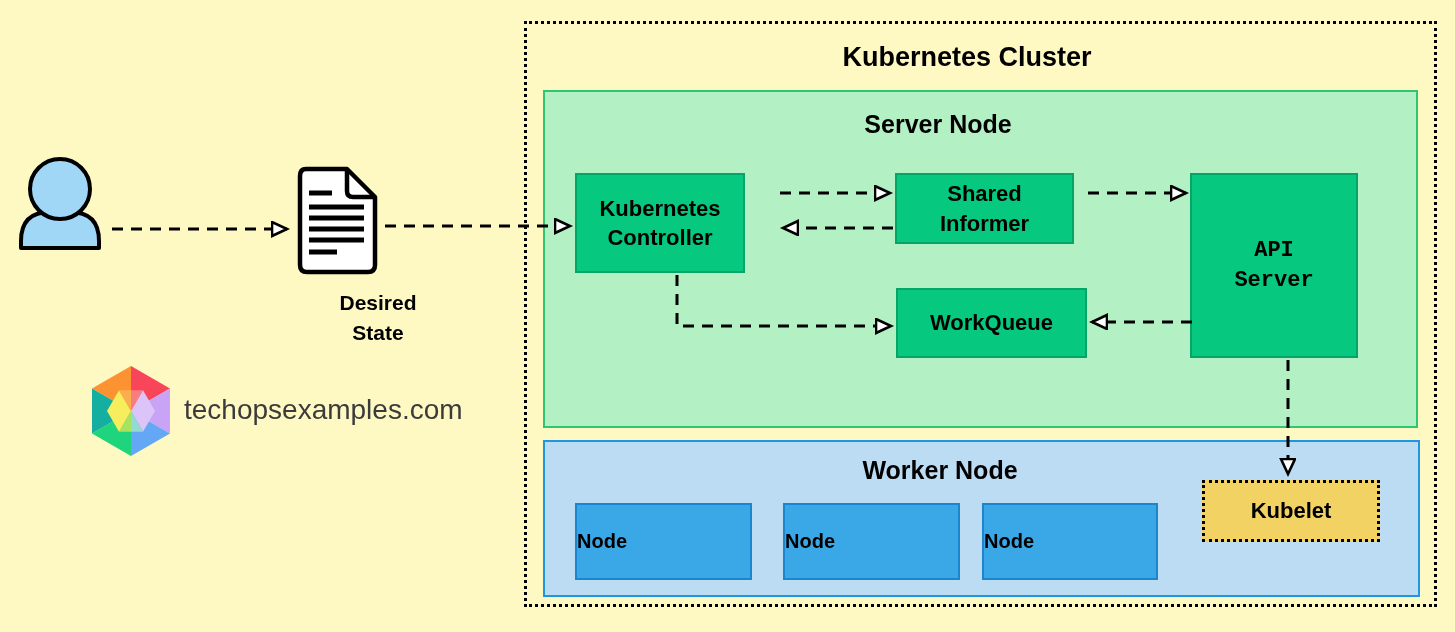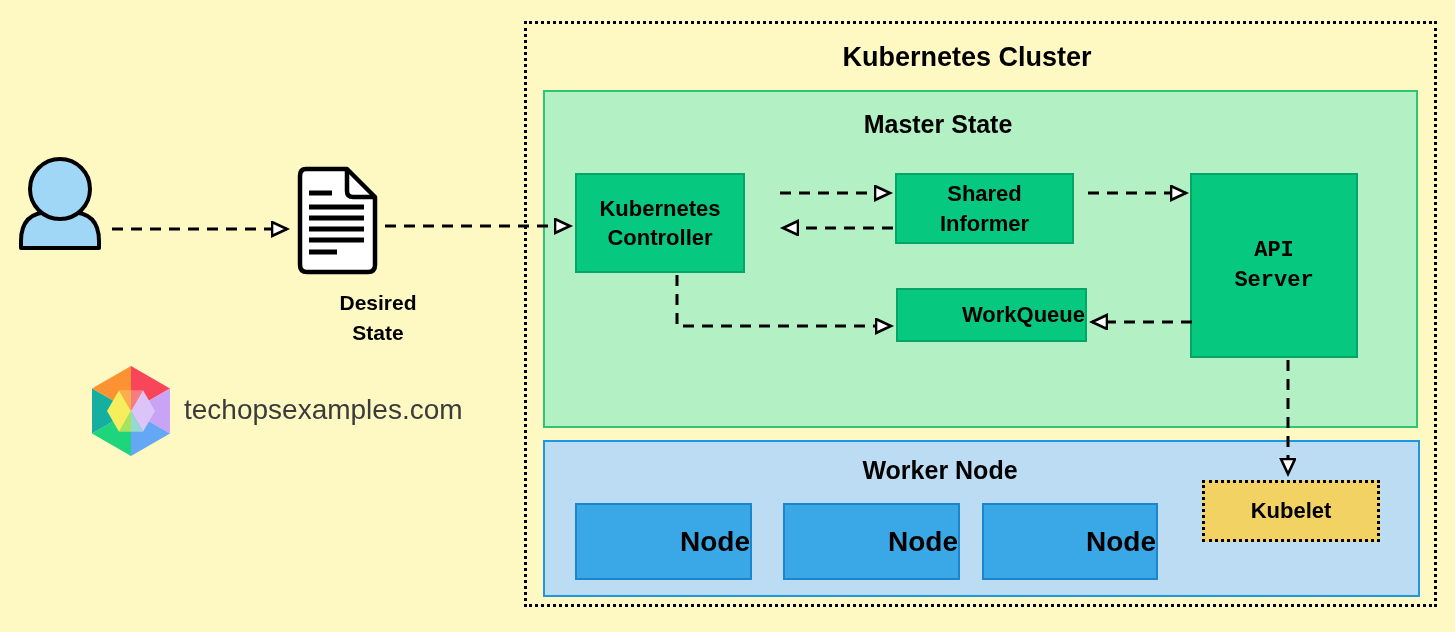--- a/index.html
+++ b/index.html
@@ -42,39 +42,39 @@
   
   .component {
     background: #06c97f;
     border: 2px solid #05a468;
     display: flex; align-items: center; justify-content: center;
     font-size: 22px; font-weight: bold; color: #000;
     text-align: center; white-space: pre-line; line-height: 1.32;
   }
   .comp-kc  { left: 575px; top: 173px; width: 170px; height: 100px; }
   .comp-si  { left: 895px; top: 173px; width: 179px; height: 71px;  }
-  .comp-wq  { left: 896px; top: 288px; width: 191px; height: 54px; justify-content: flex-end;  }
+  .comp-wq  { left: 896px; top: 288px; width: 191px; height: 70px;  }
   .comp-api { left: 1190px; top: 173px; width: 168px; height: 185px; font-family: Liberation Mono, monospace; }
 
   
   .worker-box {
     left: 543px; top: 440px; width: 877px; height: 157px;
     background: #bcdcf4;
     border: 2px solid #1f96e1;
   }
   .worker-title {
     left: 940px; top: 456px; transform: translateX(-50%);
     font-size: 25px; font-weight: bold; color: #000;
     white-space: nowrap;
   }
   .node-box {
     background: #3aa7e6;
     border: 2px solid #1c85cd;
-    display: flex; align-items: center; justify-content: flex-end;
-    font-size: 28px; font-weight: bold; color: #000;
+    display: flex; align-items: center; justify-content: flex-start;
+    font-size: 20px; font-weight: bold; color: #000;
   }
   .node-1 { left: 575px; top: 503px; width: 177px; height: 77px; }
   .node-2 { left: 783px; top: 503px; width: 177px; height: 77px; }
   .node-3 { left: 982px; top: 503px; width: 176px; height: 77px; }
 
   .kubelet-box {
     left: 1202px; top: 480px; width: 178px; height: 62px;
     background: #f1d262;
     border: 3px dotted #000;
     display: flex; align-items: center; justify-content: center;
@@ -95,21 +95,21 @@
 </style>
 </head>
 <body>
 
 <div class="canvas">
 
   <div class="abs cluster-box"></div>
   <div class="abs cluster-title">Kubernetes Cluster</div>
 
   <div class="abs master-box"></div>
-  <div class="abs master-title">Master State</div>
+  <div class="abs master-title">Server Node</div>
 
   <div class="abs component comp-kc">
     <span>Kubernetes
 Controller</span>
   </div>
   <div class="abs component comp-si">
     <span>Shared
 Informer</span>
   </div>
   <div class="abs component comp-wq">

